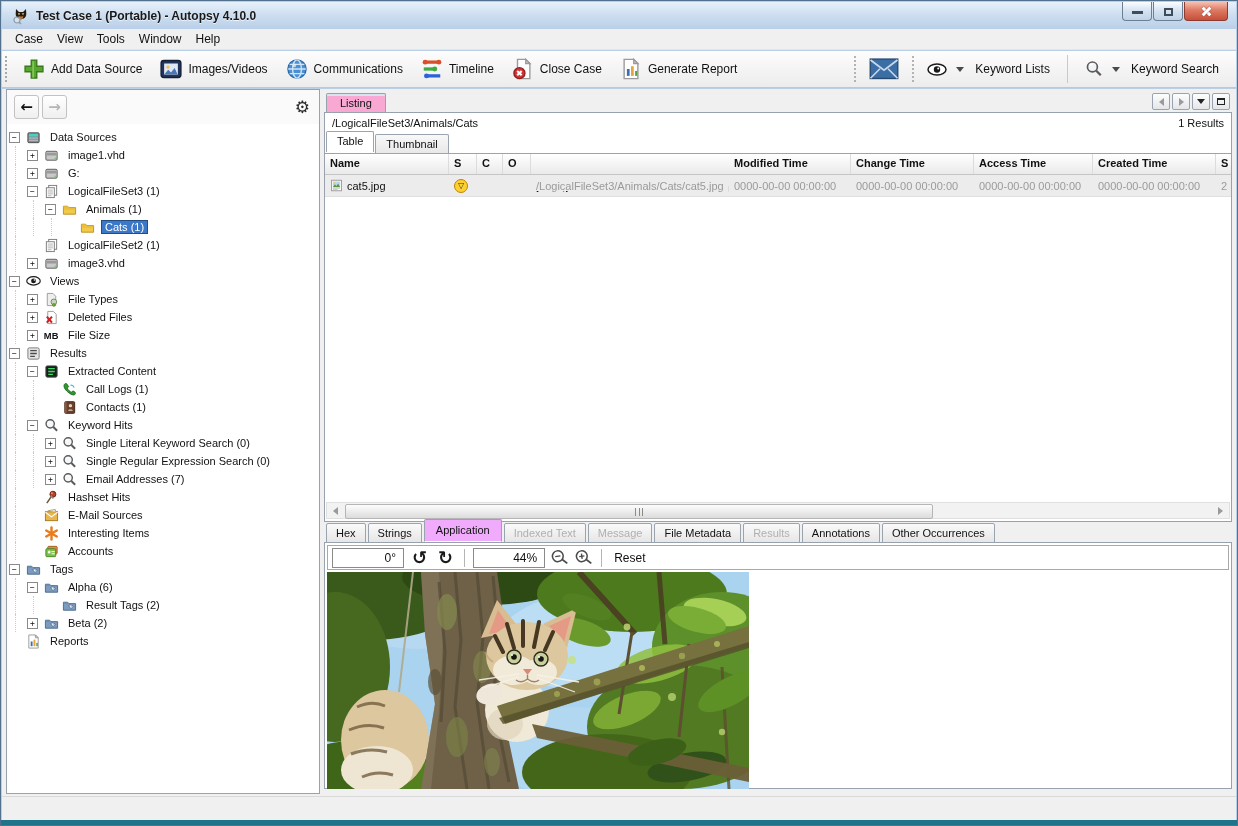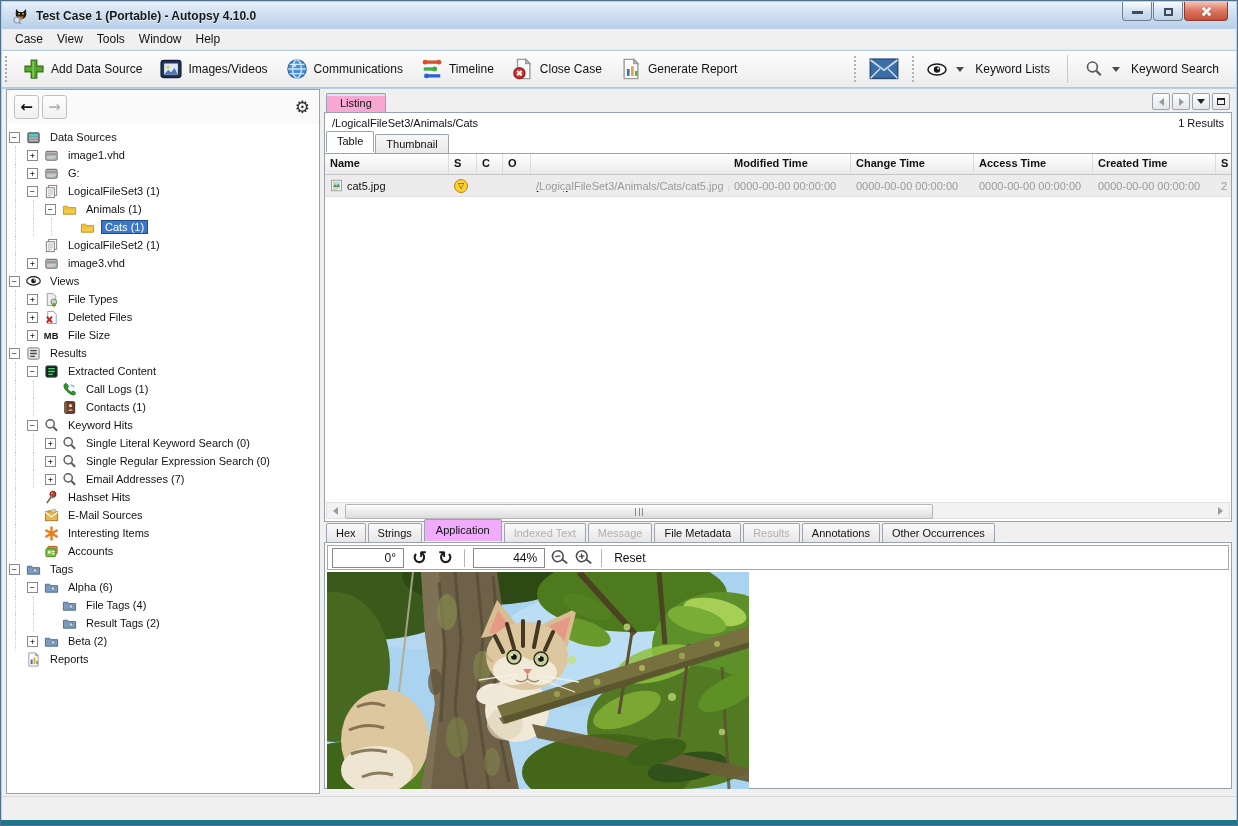--- a/index.html
+++ b/index.html
@@ -584,34 +584,20 @@
             <span class="exp">−</span>
             <span class="ticon">
               <svg width="15" height="15" viewBox="0 0 16 16">
                 <path d="M1.5 4.5 L1.5 13 L14.5 13 L14.5 6 L7.5 6 L6 4.5 Z" fill="#7d9bbf" stroke="#4a6b8a"></path>
                 <path d="M1.5 4.5 L6 4.5 L7.5 6 L1.5 6 Z" fill="#6a8aad"></path>
                 <path d="M7 8 L10 7 L12 9 L9.5 11.5 Z" fill="#e8eef5" stroke="#4a6b8a" stroke-width="0.8"></path>
                 <circle cx="10.6" cy="8.4" r="0.7" fill="#4a6b8a"></circle>
               </svg>
             </span>
             <span class="tlabel">Alpha (6)</span>
-          </div>
-          <div class="trow">
-            <span class="sp"></span>
-            <span class="sp"></span>
-            <span class="expspace"></span>
-            <span class="ticon">
-              <svg width="15" height="15" viewBox="0 0 16 16">
-                <path d="M1.5 4.5 L1.5 13 L14.5 13 L14.5 6 L7.5 6 L6 4.5 Z" fill="#7d9bbf" stroke="#4a6b8a"></path>
-                <path d="M1.5 4.5 L6 4.5 L7.5 6 L1.5 6 Z" fill="#6a8aad"></path>
-                <path d="M7 8 L10 7 L12 9 L9.5 11.5 Z" fill="#e8eef5" stroke="#4a6b8a" stroke-width="0.8"></path>
-                <circle cx="10.6" cy="8.4" r="0.7" fill="#4a6b8a"></circle>
-              </svg>
-            </span>
-            <span class="tlabel">File Tags (4)</span>
           </div>
           <div class="trow">
             <span class="sp"></span>
             <span class="sp"></span>
             <span class="expspace"></span>
             <span class="ticon">
               <svg width="15" height="15" viewBox="0 0 16 16">
                 <path d="M1.5 4.5 L1.5 13 L14.5 13 L14.5 6 L7.5 6 L6 4.5 Z" fill="#7d9bbf" stroke="#4a6b8a"></path>
                 <path d="M1.5 4.5 L6 4.5 L7.5 6 L1.5 6 Z" fill="#6a8aad"></path>
                 <path d="M7 8 L10 7 L12 9 L9.5 11.5 Z" fill="#e8eef5" stroke="#4a6b8a" stroke-width="0.8"></path>

